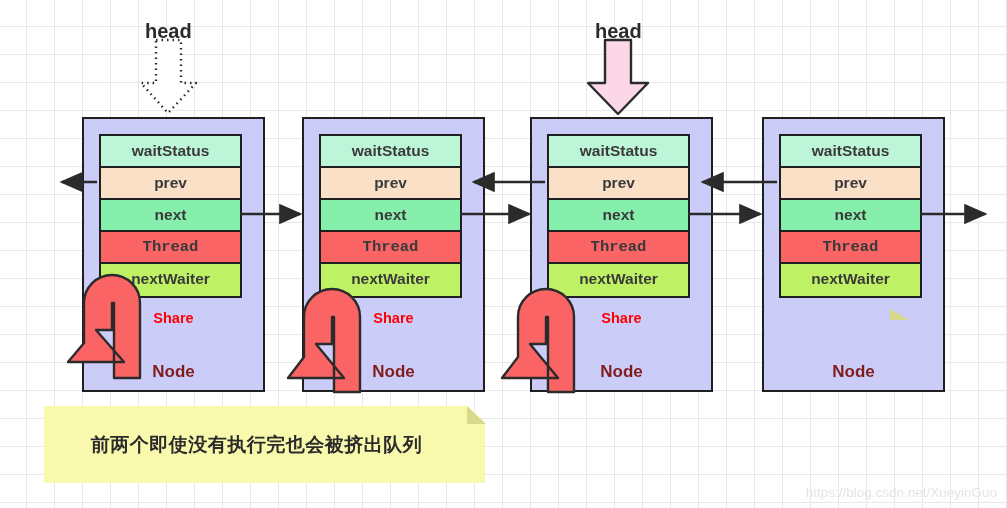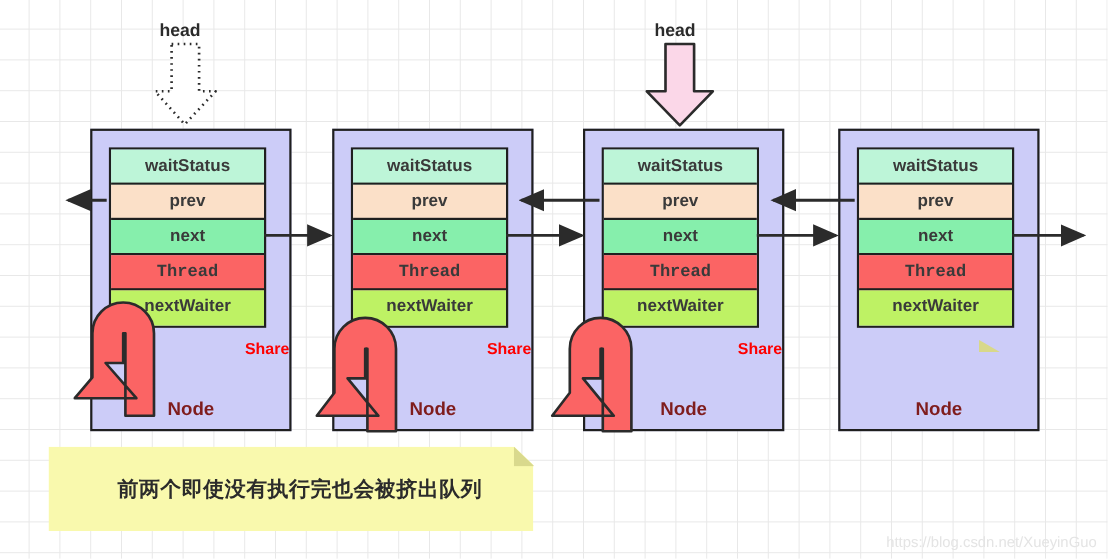--- a/index.html
+++ b/index.html
@@ -46,21 +46,21 @@
   .f-wait    { background: #bdf5d8; }
   .f-prev    { background: #fbe0c8; }
   .f-next    { background: #86efac; }
   .f-thread  { background: #fb6464; font-family: Liberation Mono, monospace; }
   .f-waiter  { background: #bef264; }
 
   .share-label {
     position: absolute;
     left: 0; right: 0;
     top: 191px;
-    text-align: right;
+    text-align: center;
     color: #fe0000;
     font-weight: bold;
     font-size: 14.5px;
   }
   .node-label {
     position: absolute;
     left: 0; right: 0;
     bottom: 8px;
     text-align: center;
     color: #7f1d1d;
@@ -85,21 +85,21 @@
     position: absolute;
     left: 126px;
     top: 190px;
     width: 19px;
     height: 11px;
     background: #d8d88a;
     clip-path: polygon(0 0, 100% 100%, 0 100%);
   }
   .head-label {
     position: absolute;
-    font-size: 16px;
+    font-size: 20px;
     font-weight: bold;
     color: #2b2b2b;
   }
   .bottom-note {
     position: absolute;
     left: 44px;
     top: 406px;
     width: 441px;
     height: 77px;
     background: #f9f9ad;
@@ -109,21 +109,21 @@
     position: absolute;
     left: 467px;
     top: 406px;
     width: 19px;
     height: 18px;
     background: #d9d98d;
     clip-path: polygon(0 0, 100% 100%, 0 100%);
   }
   .bottom-note-text {
     position: absolute;
-    left: 52px; top: 406px;
+    left: 36px; top: 406px;
     width: 441px; height: 77px;
     display: flex; align-items: center; justify-content: center;
     font-size: 19px;
     font-weight: bold;
     color: #2b2b2b;
     letter-spacing: 0.5px;
   }
   .watermark {
     position: absolute;
     right: 10px;

